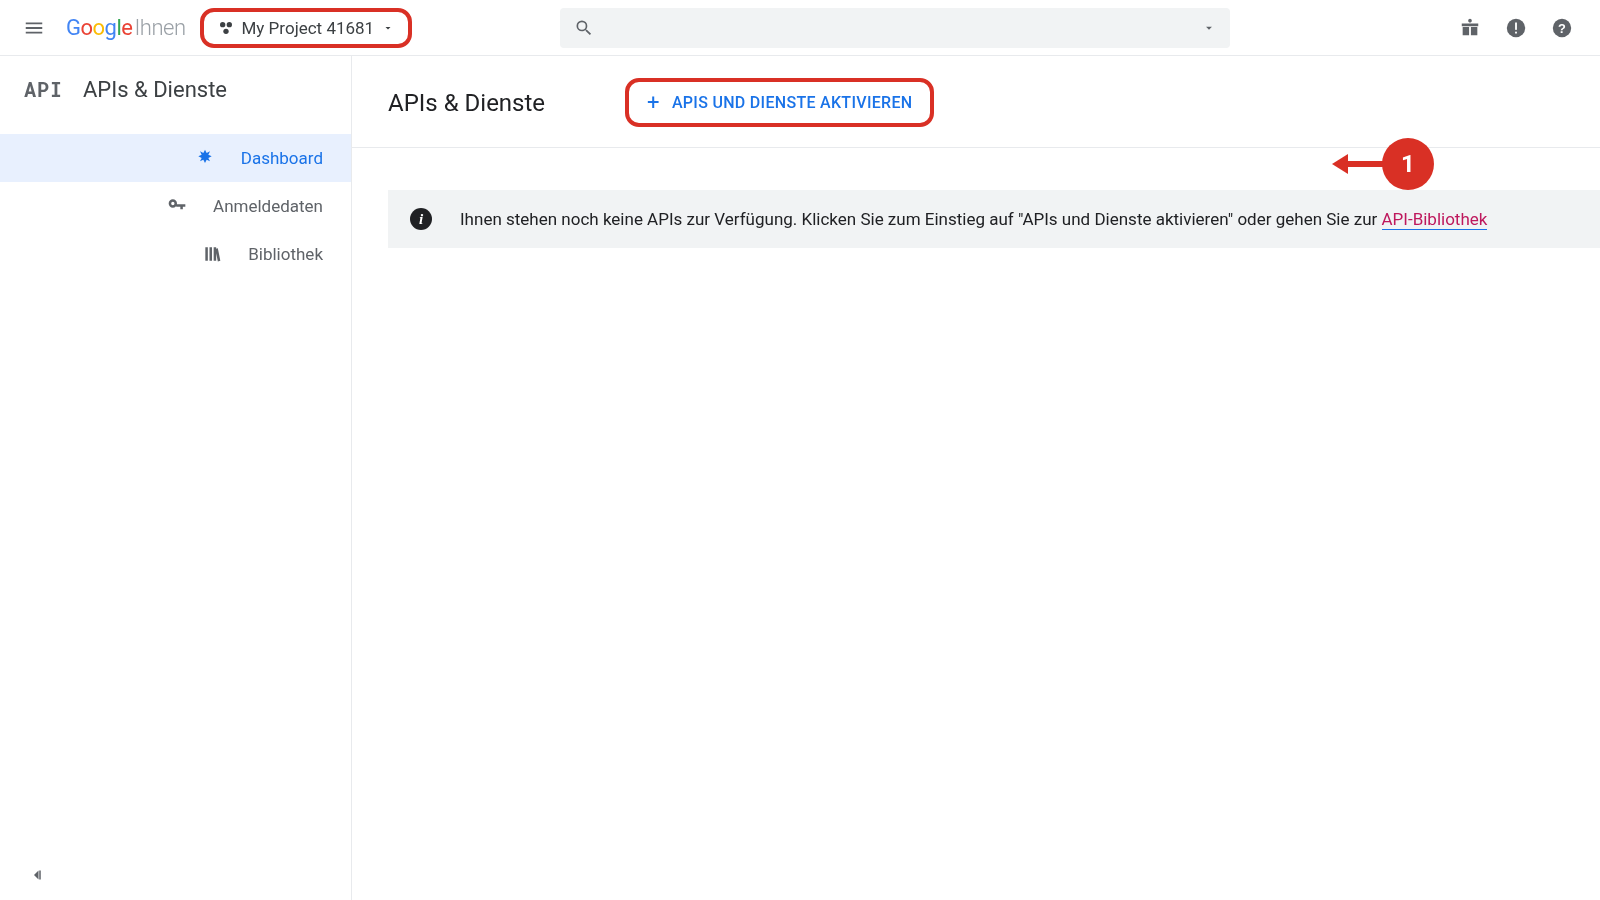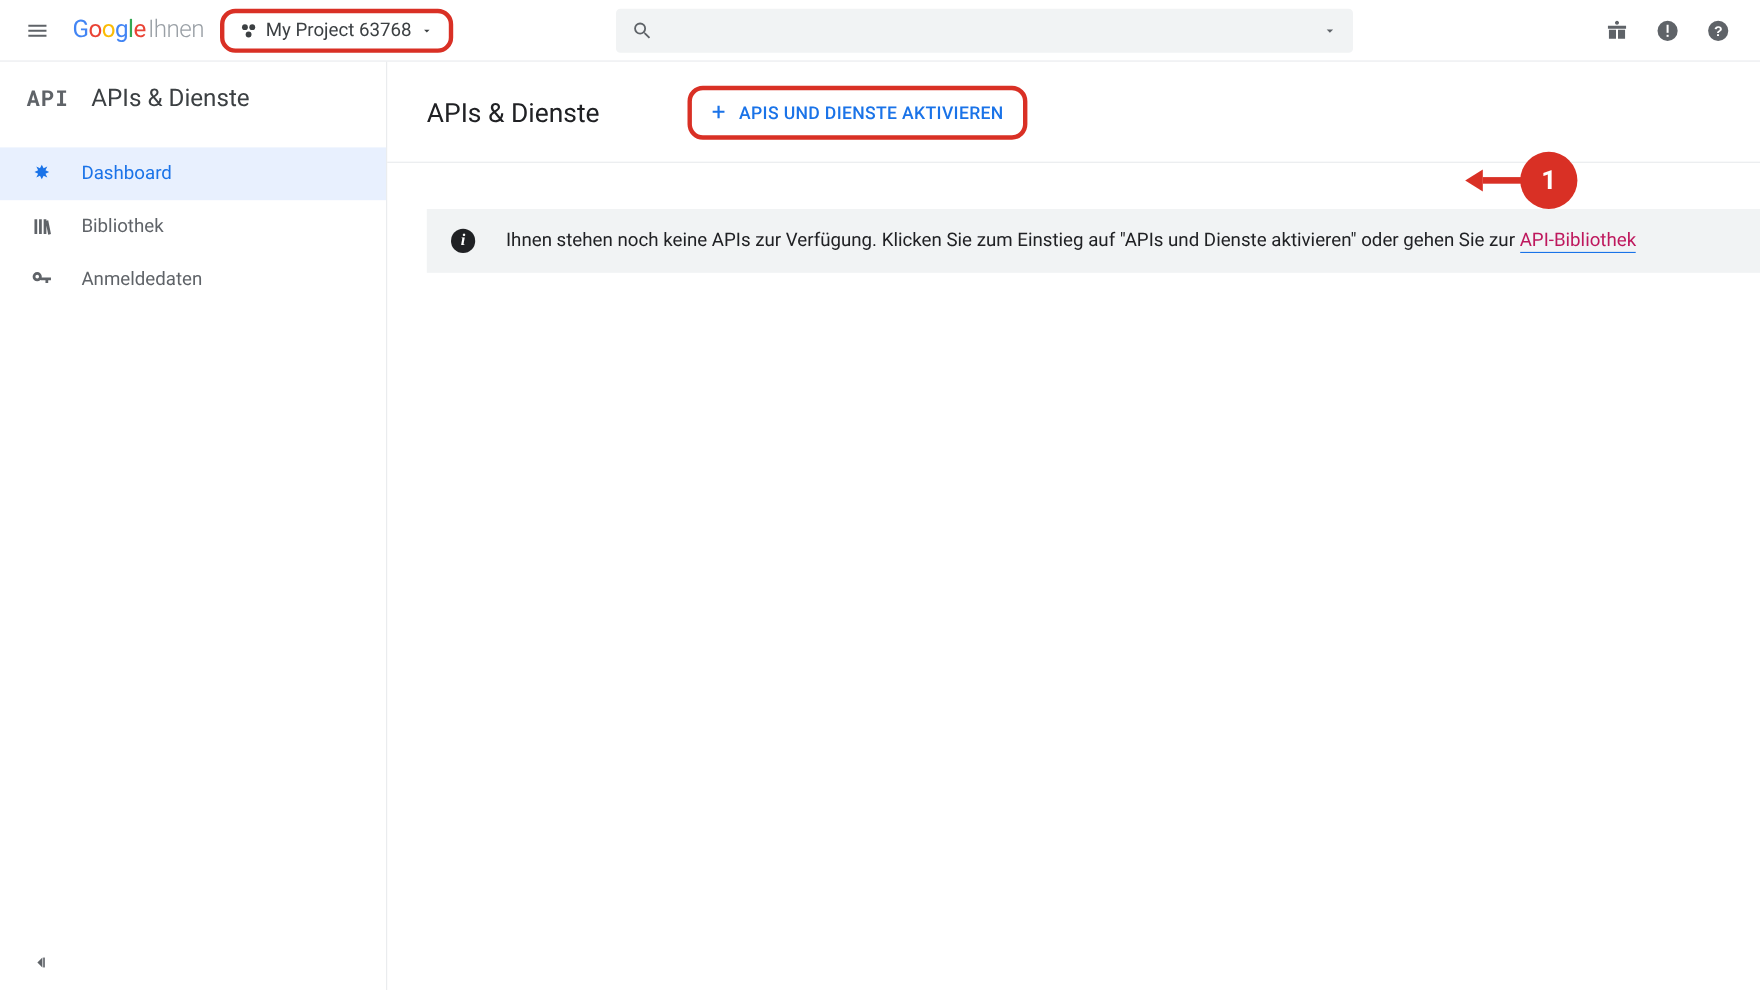--- a/index.html
+++ b/index.html
@@ -20,21 +20,21 @@
 .hdr-right{ margin-left:auto; display:flex; align-items:center; gap:22px; color:#5f6368; padding-right:12px;}
 .hdr-right .icn{ width:24px; height:24px; display:flex; align-items:center; justify-content:center; cursor:pointer; }
 
 
 .layout{ display:flex; height:calc(900px - 56px); }
 .sidebar{ width:352px; border-right:1px solid #e8eaed; display:flex; flex-direction:column; position:relative; }
 .side-title{ display:flex; align-items:center; gap:20px; padding:20px 24px 24px 24px; }
 .side-title .api-mark{ font-family:'Roboto Mono',monospace; font-weight:700; color:#5f6368; font-size:20px; letter-spacing:1px;}
 .side-title .txt{ font-size:22px; color:#3c4043; }
 .side-items{ padding-top:8px; }
-.side-item{ display:flex; align-items:center; gap:26px; padding:14px 28px; font-size:17px; color:#5f6368; cursor:pointer; }
+.side-item{ display:flex; align-items:center; gap:26px; padding:14px 28px; font-size:17px; color:#5f6368; cursor:pointer;justify-content:flex-end; }
 .side-item.active{ background:#e8f0fe; color:#1a73e8; }
 .side-item.active .sicon-svg{ fill:#1a73e8; }
 .side-item .sicon-svg{ fill:#5f6368; }
 .collapse-btn{ position:absolute; bottom:16px; left:28px; color:#5f6368; cursor:pointer; }
 
 
 .main{ flex:1; position:relative; }
 .main-header{ display:flex; align-items:center; gap:80px; padding:22px 36px 20px 36px; border-bottom:1px solid #e8eaed; }
 .main-header h1{ font-size:24px; font-weight:400; color:#202124; }
 .activate-btn{ position:relative; display:flex; align-items:center; gap:12px; color:#1a73e8; font-size:16px; font-weight:500; letter-spacing:0.3px; cursor:pointer; padding:8px 18px; }
@@ -71,21 +71,21 @@
       <span class="g6">e</span>
       <span class="apis"> Ihnen</span>
   </div>
 
   <div class="project-sel hl-box">
     <svg class="proj-icon" width="16" height="16" viewBox="0 0 24 24" fill="#3c4043">
         <circle cx="7" cy="7" r="4"></circle>
         <circle cx="17" cy="7" r="4"></circle>
         <circle cx="12" cy="17" r="4"></circle>
       </svg>
-    <span>My Project 63768</span>
+    <span>My Project 41681</span>
     <svg width="12" height="12" viewBox="0 0 24 24" fill="#3c4043">
         <path d="M7 10l5 5 5-5z"></path>
       </svg>
   </div>
 
   <div class="search-box">
     <svg class="sicon" width="20" height="20" viewBox="0 0 24 24" fill="#5f6368">
         <path d="M15.5 14h-.79l-.28-.27A6.471 6.471 0 0016 9.5 6.5 6.5 0 109.5 16c1.61 0 3.09-.59 4.23-1.57l.27.28v.79l5 4.99L20.49 19l-4.99-5zM9.5 14A4.5 4.5 0 119.5 5a4.5 4.5 0 010 9z"></path>
       </svg>
     <svg class="search-drop" width="14" height="14" viewBox="0 0 24 24" fill="#5f6368">
@@ -123,29 +123,29 @@
     </div>
     <div class="side-items">
       <div class="side-item active">
         <svg class="sicon-svg" width="20" height="20" viewBox="0 0 24 24">
             <path d="M12 2l2 4 4-2-2 4 4 2-4 2 2 4-4-2-2 4-2-4-4 2 2-4-4-2 4-2-2-4 4 2z"></path>
           </svg>
         <span>Dashboard</span>
       </div>
       <div class="side-item">
         <svg class="sicon-svg" width="20" height="20" viewBox="0 0 24 24">
+            <path d="M7 14a5 5 0 110-10 5 5 0 010 10zm0-7a2 2 0 100 4 2 2 0 000-4zM11 10h11v3h-3v3h-3v-3h-5z"></path>
+          </svg>
+        <span>Anmeldedaten</span>
+      </div>
+      <div class="side-item">
+        <svg class="sicon-svg" width="20" height="20" viewBox="0 0 24 24">
             <path d="M4 4h3v16H4zM9 4h3v16H9zM14 4h3v16h-3zM19 5l3 15-3 1-3-15z"></path>
           </svg>
         <span>Bibliothek</span>
-      </div>
-      <div class="side-item">
-        <svg class="sicon-svg" width="20" height="20" viewBox="0 0 24 24">
-            <path d="M7 14a5 5 0 110-10 5 5 0 010 10zm0-7a2 2 0 100 4 2 2 0 000-4zM11 10h11v3h-3v3h-3v-3h-5z"></path>
-          </svg>
-        <span>Anmeldedaten</span>
       </div>
     </div>
     <div class="collapse-btn">
       <svg width="18" height="18" viewBox="0 0 24 24" fill="#5f6368">
           <path d="M14 6l-6 6 6 6z"></path>
           <rect x="15" y="6" width="2" height="12"></rect>
         </svg>
     </div>
   </div>
 

